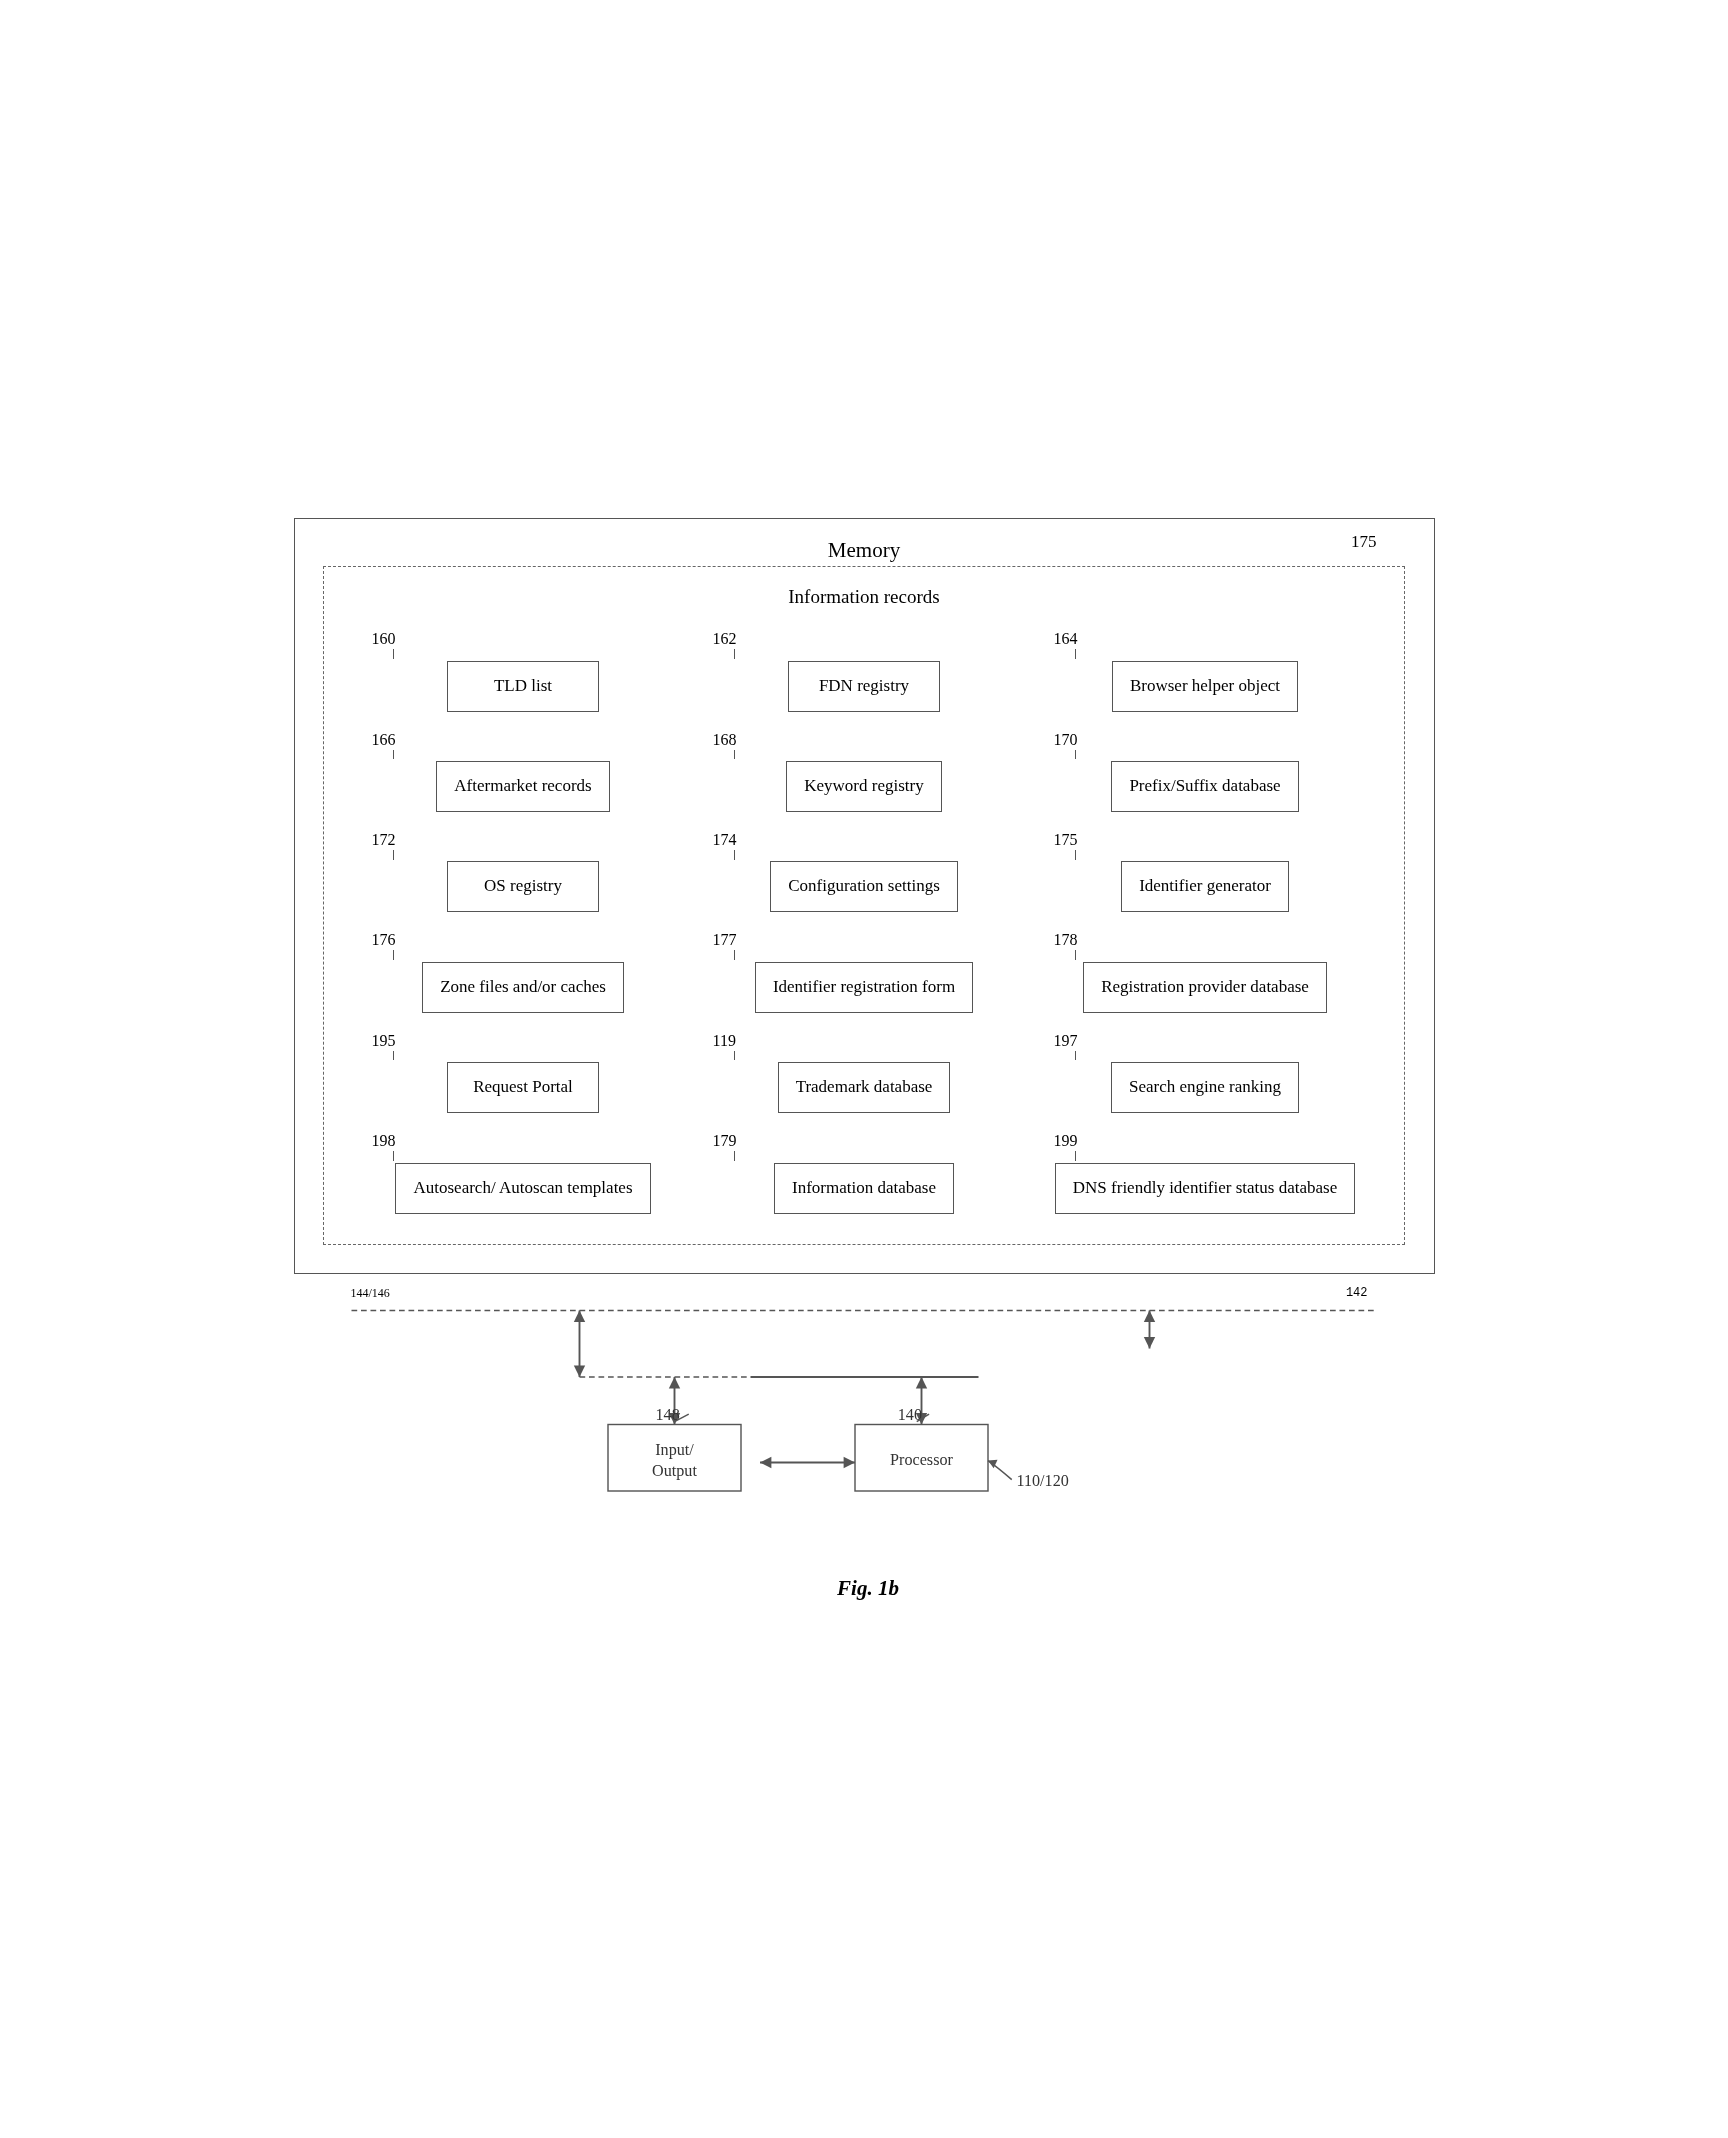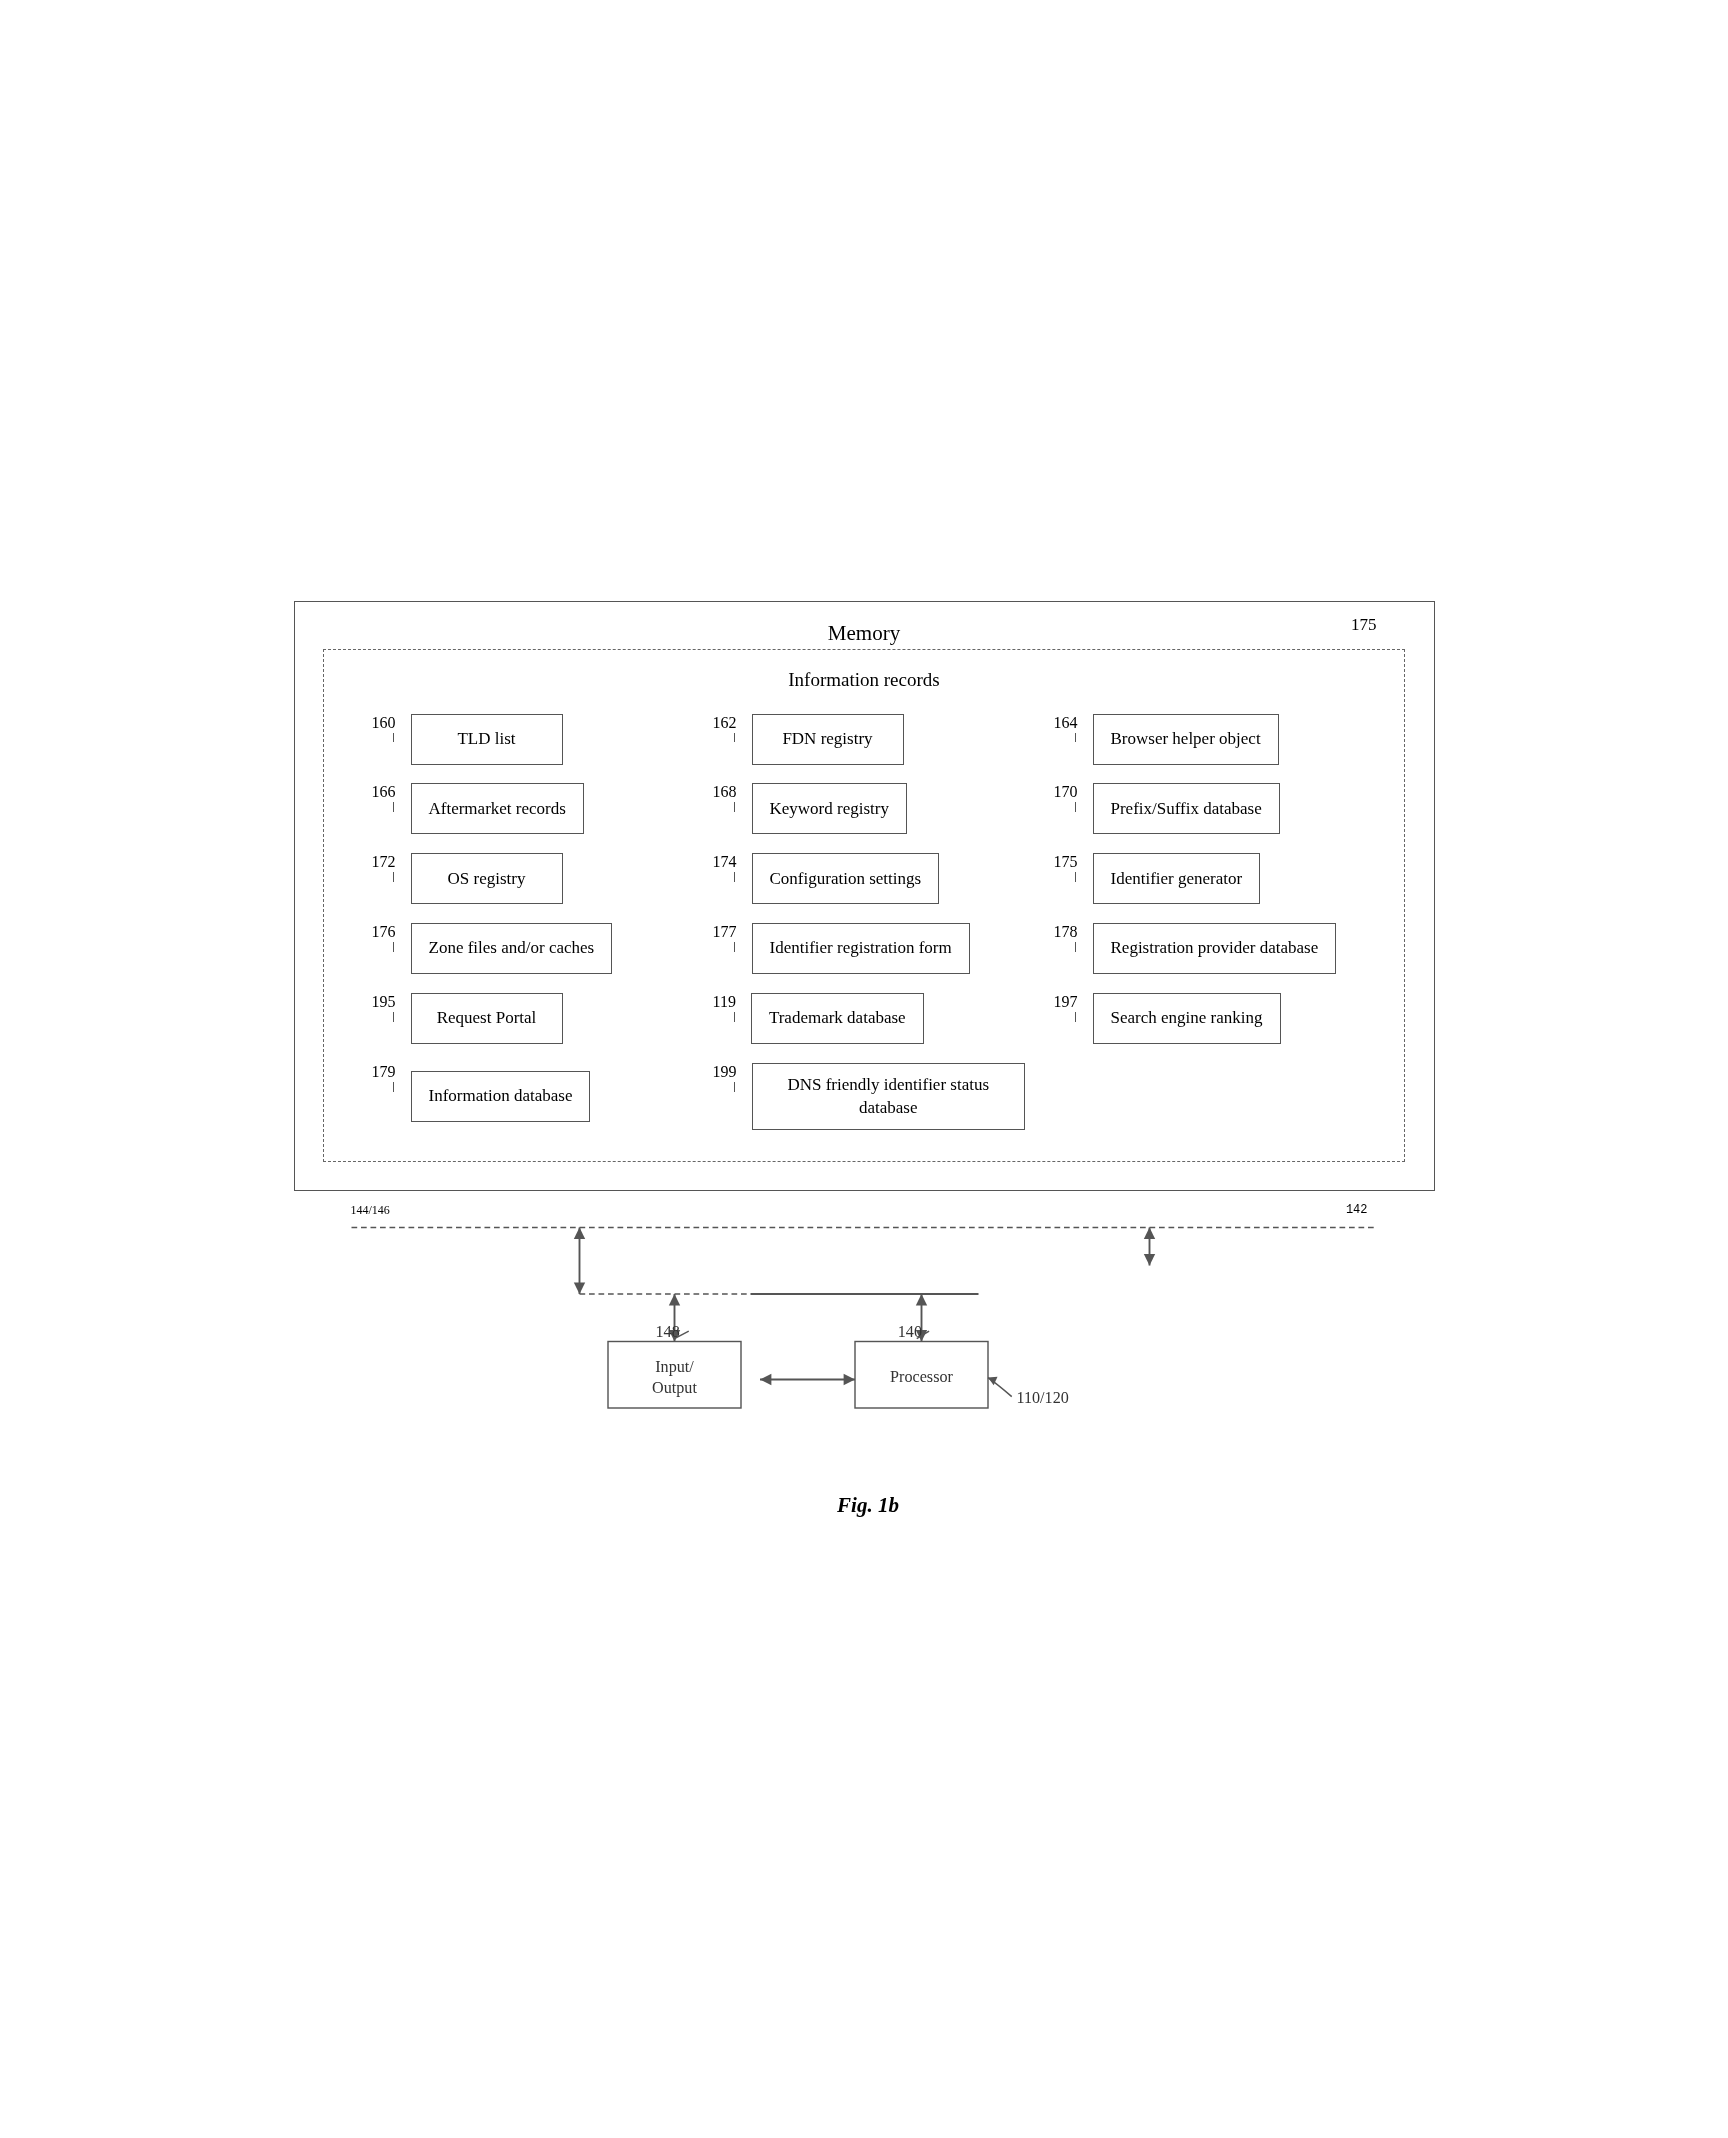--- a/index.html
+++ b/index.html
@@ -49,25 +49,24 @@
       position: relative;
     }
     .grid-section {
       display: grid;
       grid-template-columns: 1fr 1fr 1fr;
       gap: 0px;
       margin-bottom: 3.8px;
     }
     .cell {
       display: flex;
-      flex-direction: row;
+      flex-direction: column;
       align-items: center;
       padding: 7.6px 9.5px;
       position: relative;
-      gap: 15px;
     }
     .cell-ref {
       font-size: 16px;
       align-self: flex-start;
       margin-left: 9.5px;
       margin-bottom: 1.9px;
     }
     .cell-ref::after {
       content: '';
       display: block;
@@ -177,20 +176,24 @@
           <div class="node-box">Trademark database</div>
         </div>
         <div class="cell">
           <span class="cell-ref">197</span>
           <div class="node-box">Search engine ranking</div>
         </div>
       </div>
 
       <div class="grid-section">
         <div class="cell">
+          <span class="cell-ref">198</span>
+          <div class="node-box">Autosearch/ Autoscan templates</div>
+        </div>
+        <div class="cell">
           <span class="cell-ref">179</span>
           <div class="node-box">Information database</div>
         </div>
         <div class="cell">
           <span class="cell-ref">199</span>
           <div class="node-box">DNS friendly identifier status database</div>
         </div>
       </div>
 
     </div>

